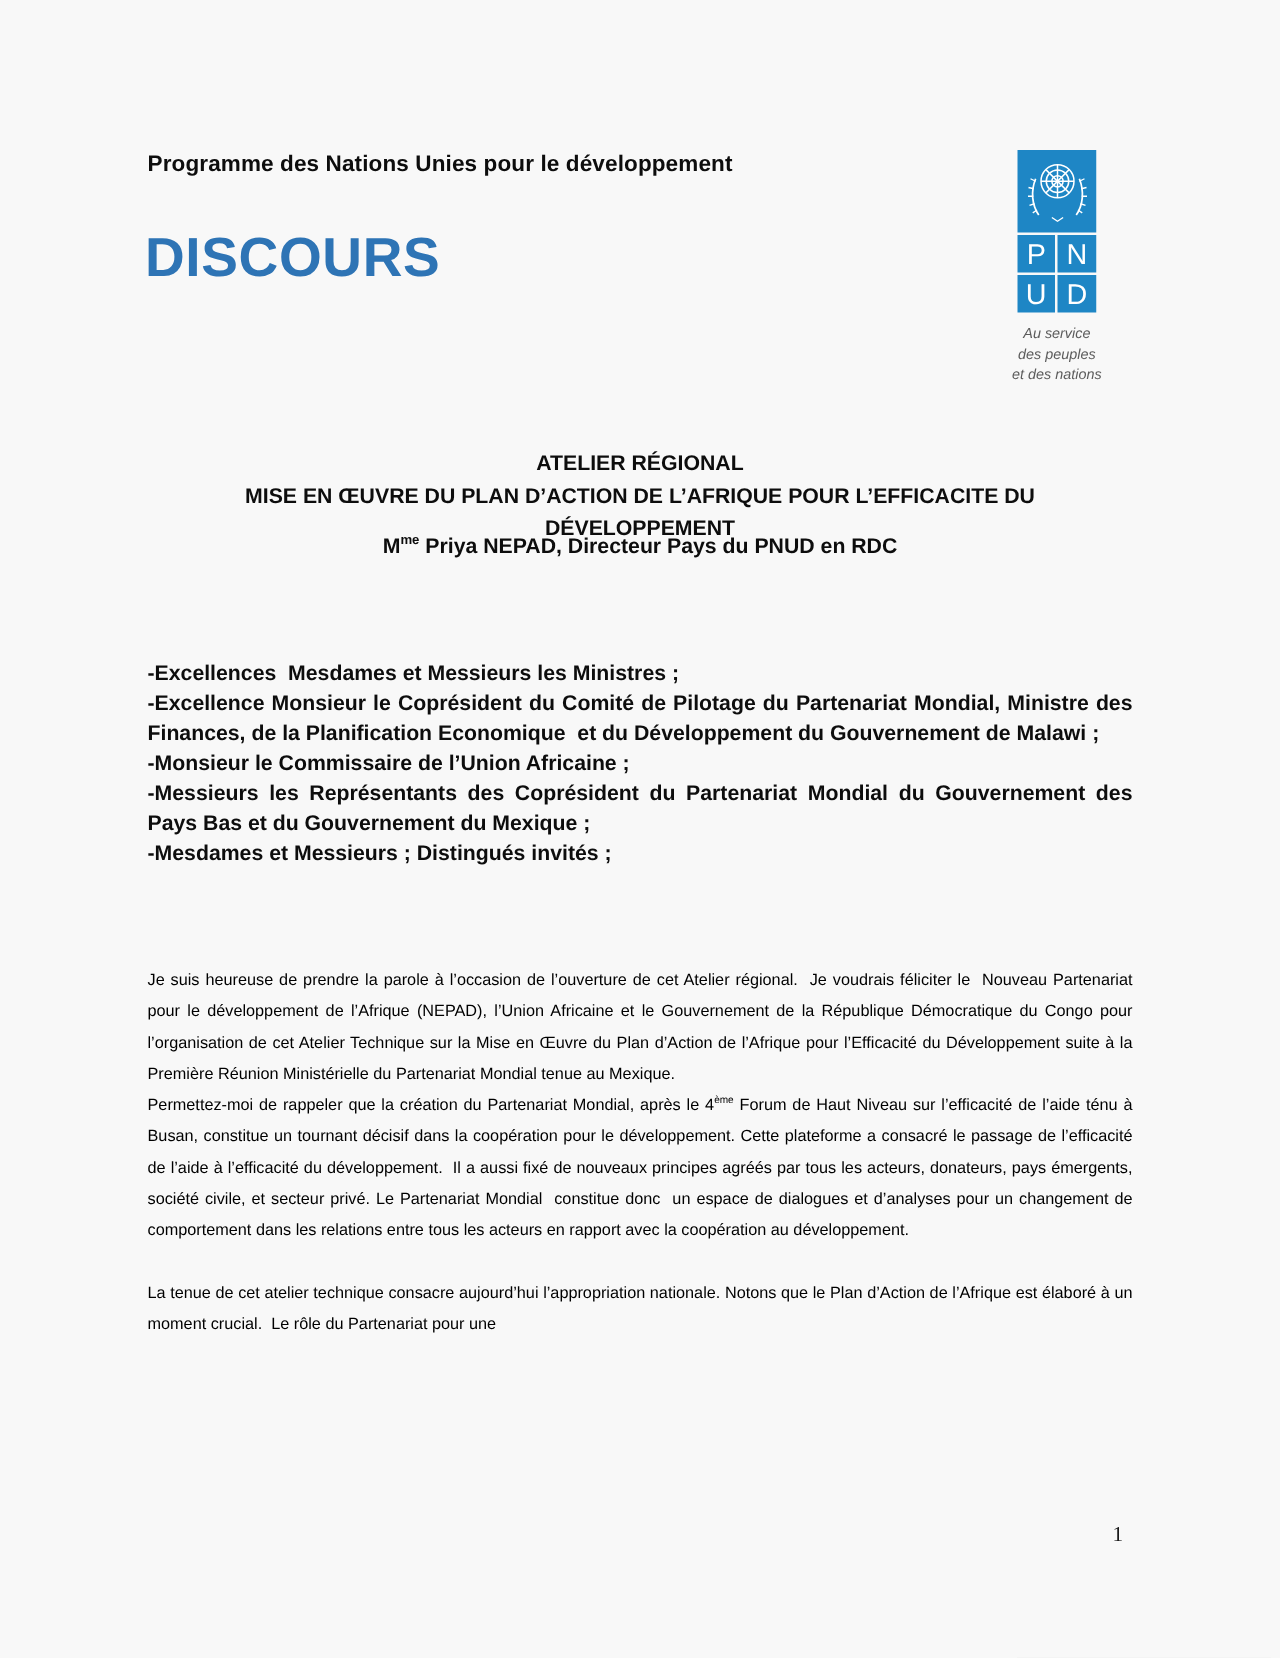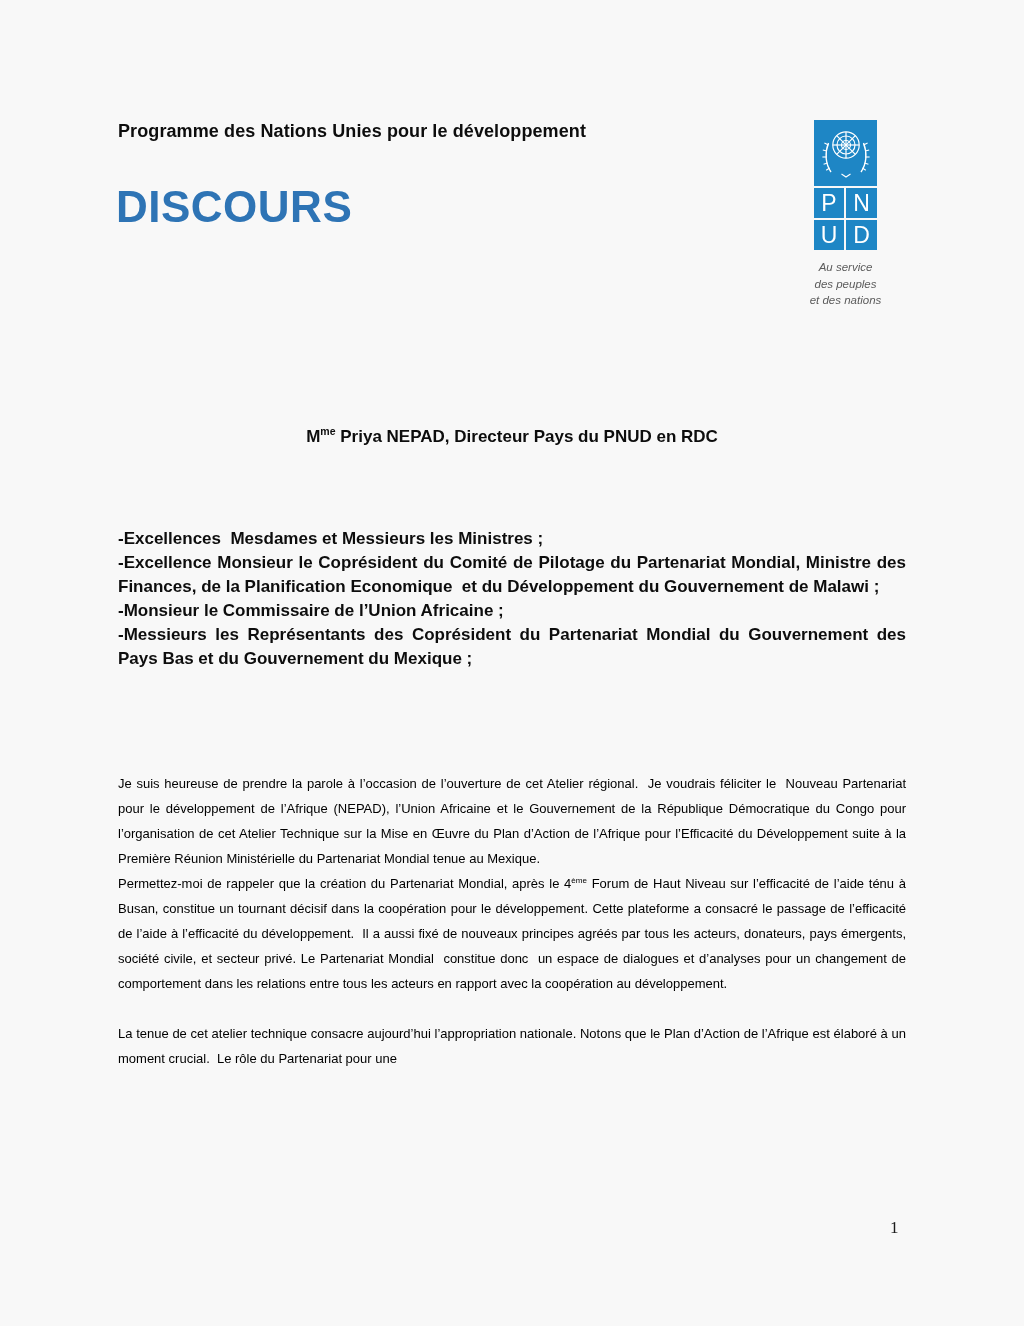--- a/index.html
+++ b/index.html
@@ -180,28 +180,33 @@
       <div class="sq">U</div>
       <div class="sq">D</div>
     </div>
     <div class="tagline">
       <div>Au service</div>
       <div>des peuples</div>
       <div>et des nations</div>
     </div>
   </div>
 
+  <div class="title-block">
+    <div>ATELIER RÉGIONAL</div>
+    <div>MISE EN ŒUVRE DU PLAN D’ACTION DE L’AFRIQUE POUR L’EFFICACITE DU DÉVELOPPEMENT</div>
+  </div>
 
   <div class="speaker"><span>M</span><sup>me</sup><span> Priya NEPAD, Directeur Pays du PNUD en RDC</span></div>
 
   <div class="salutations">
     <p>-Excellences  Mesdames et Messieurs les Ministres ;</p>
     <p>-Excellence Monsieur le Coprésident du Comité de Pilotage du Partenariat Mondial, Ministre des Finances, de la Planification Economique  et du Développement du Gouvernement de Malawi ;</p>
     <p>-Monsieur le Commissaire de l’Union Africaine ;</p>
     <p>-Messieurs les Représentants des Coprésident du Partenariat Mondial du Gouvernement des Pays Bas et du Gouvernement du Mexique ;</p>
+    <p>-Mesdames et Messieurs ; Distingués invités ;</p>
   </div>
 
   <div class="body-text">
     <p>Je suis heureuse de prendre la parole à l’occasion de l’ouverture de cet Atelier régional.  Je voudrais féliciter le  Nouveau Partenariat pour le développement de l’Afrique (NEPAD), l’Union Africaine et le Gouvernement de la République Démocratique du Congo pour l’organisation de cet Atelier Technique sur la Mise en Œuvre du Plan d’Action de l’Afrique pour l’Efficacité du Développement suite à la Première Réunion Ministérielle du Partenariat Mondial tenue au Mexique.</p>
     <p><span>Permettez-moi de rappeler que la création du Partenariat Mondial, après le 4</span><sup>ème</sup><span> Forum de Haut Niveau sur l’efficacité de l’aide ténu à Busan, constitue un tournant décisif dans la coopération pour le développement. Cette plateforme a consacré le passage de l’efficacité de l’aide à l’efficacité du développement.  Il a aussi fixé de nouveaux principes agréés par tous les acteurs, donateurs, pays émergents, société civile, et secteur privé. Le Partenariat Mondial  constitue donc  un espace de dialogues et d’analyses pour un changement de comportement dans les relations entre tous les acteurs en rapport avec la coopération au développement.</span></p>
     <p class="gap">La tenue de cet atelier technique consacre aujourd’hui l’appropriation nationale. Notons que le Plan d’Action de l’Afrique est élaboré à un moment crucial.  Le rôle du Partenariat pour une</p>
   </div>
 
   <div class="page-number">1</div>
 

